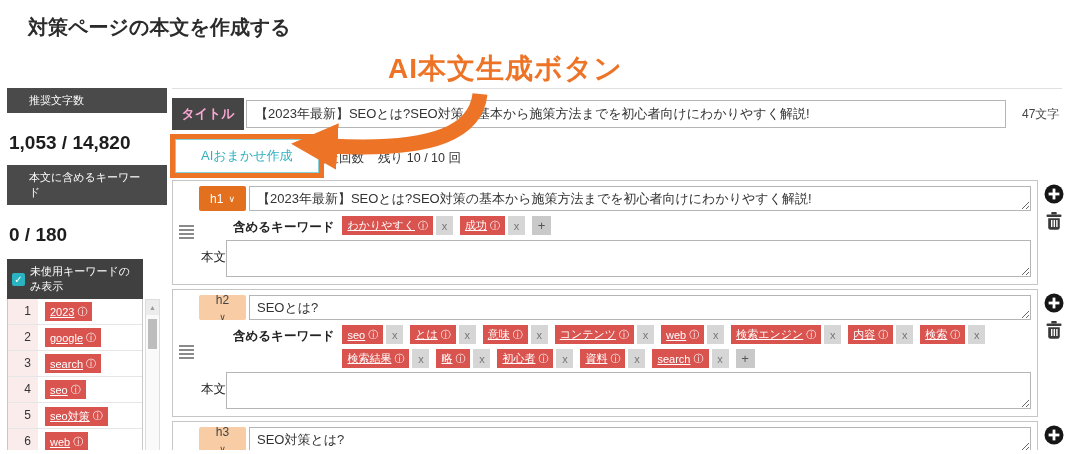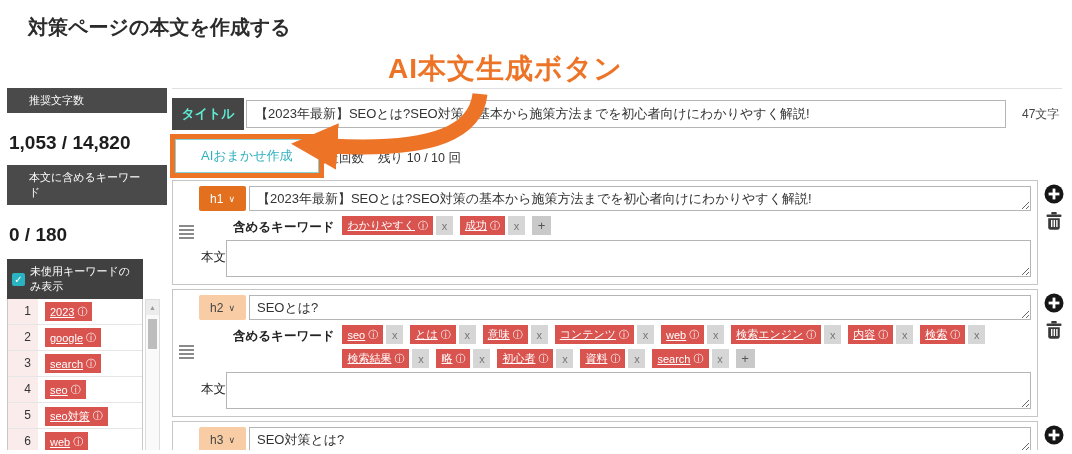--- a/index.html
+++ b/index.html
@@ -38,21 +38,21 @@
              display:inline-flex; align-items:center; gap:3px; cursor:pointer; white-space:nowrap; }
   .kw-chip u { text-decoration:underline; }
   .info-icon { font-size:10px; font-style:normal; }
   .kw-scrollbar { width:15px; height:238px; background:#fafafa; border:1px solid #ddd; margin-left:2px; }
   .sb-up { height:15px; font-size:7px; color:#999; text-align:center; line-height:15px; background:#ececec; cursor:pointer; }
   .sb-thumb { width:9px; margin:4px auto 0; height:30px; background:#bdbdbd; cursor:grab; }
 
   
   .main { position:absolute; left:172px; top:88px; width:890px; border-top:1px solid #e0e0e0; padding-top:9px; }
   .title-row { display:flex; align-items:center; }
-  .dark-label { background:#454545; color:#5eead4; font-size:13px; font-weight:bold; width:72px;
+  .dark-label { background:#454545; color:#f9a8d4; font-size:13px; font-weight:bold; width:72px;
                 text-align:center; padding:7px 0; flex:none; }
   .title-input { width:760px; height:28px; border:1px solid #b5b5b5; font-size:13px; padding:0 8px;
                  margin-left:2px; color:#333; font-family:inherit; }
   .char-count { font-size:12px; color:#444; margin-left:16px; }
 
   .ai-row { position:relative; height:46px; margin-top:4px; }
   .ai-highlight { position:absolute; left:-2px; top:0; border:5px solid #ed7427; z-index:4; background:#fff; }
   .ai-btn { display:block; background:#fff; border:1px solid #86d2dc; color:#2fb0bf; font-size:13px;
             padding:7px 25px; cursor:pointer; font-family:inherit; }
   .quota { position:absolute; left:142px; top:16px; font-size:12.5px; color:#333; }
@@ -63,21 +63,21 @@
   .sec { position:relative; width:866px; border:1px solid #c6c6c6; display:flex; margin-bottom:4px;
          padding:5px 6px 7px 0; background:#fff; }
   .handle { width:26px; display:flex; flex-direction:column; justify-content:center; align-items:center;
             gap:2px; cursor:grab; flex:none; }
   .handle i { display:block; width:15px; height:2px; background:#8a8a8a; }
   .sec-main { flex:1; min-width:0; }
   .row1 { display:flex; align-items:flex-end; gap:3px; }
   .tag-select { width:47px; height:25px; font-size:12px; display:flex; align-items:center;
                 justify-content:center; gap:5px; border-radius:2px; cursor:pointer; flex:none; }
   .tag-primary { background:#e2701f; color:#fff; }
-  .tag-light { background:#f8cda5; color:#444; }
+  .tag-light { background:#f8cda5; color:#444;flex-direction:column; }
   .chev { font-size:9px; }
   .heading-input { flex:1; height:25px; min-height:25px; border:1px solid #b5b5b5; font-size:13px;
                    padding:3px 7px; resize:vertical; font-family:inherit; color:#333; overflow:hidden; }
   .row2 { display:flex; align-items:flex-start; gap:8px; margin:5px 0 3px 34px; }
   .kw-label { font-size:12.5px; font-weight:bold; color:#222; white-space:nowrap; padding-top:3px; }
   .tags { display:flex; flex-wrap:wrap; gap:5px 0; align-items:center; min-width:0;border-radius:8px; }
   .chip-group { display:inline-flex; align-items:center; margin-right:7px; }
   .kw-x { background:#d6d6d6; color:#777; font-size:11px; width:17px; height:19px; margin-left:3px;
           display:inline-flex; align-items:center; justify-content:center; cursor:pointer; }
   .kw-plus { background:#c9c9c9; color:#555; font-size:13px; width:19px; height:19px;

